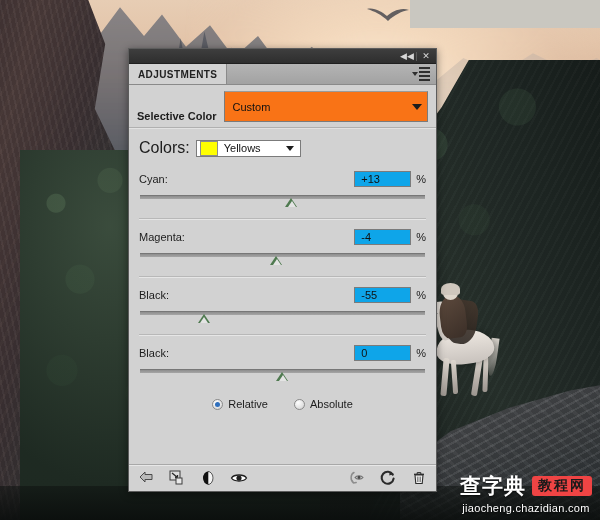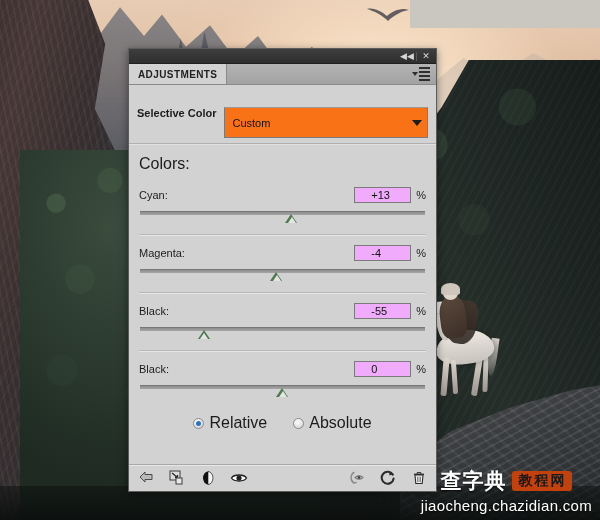--- a/index.html
+++ b/index.html
@@ -269,32 +269,32 @@
   .wm-row { display: flex; align-items: center; gap: 6px; }
   .wm-main {
     color: #ffffff;
     font-size: 21px;
     font-weight: bold;
     letter-spacing: 1px;
     text-shadow: 0 1px 2px rgba(0,0,0,0.8);
     font-family: "DejaVu Sans", sans-serif;
   }
   .wm-badge {
-    background: #c2410c;
+    background: #ef4444;
     color: #1a1a1a;
     font-size: 14px;
     font-weight: bold;
     padding: 1px 6px;
     border-radius: 3px;
     letter-spacing: 2px;
     font-family: "DejaVu Sans", sans-serif;
   }
   .wm-url {
     color: #ffffff;
-    font-size: 15px;
+    font-size: 11px;
     letter-spacing: 0.3px;
     text-shadow: 0 1px 2px rgba(0,0,0,0.85);
     text-align: center;
   }
 
   
   .panel {
     position: absolute;
     left: 128px; top: 48px;
     width: 309px;
@@ -368,22 +368,22 @@
     border-left: 3px solid transparent;
     border-right: 3px solid transparent;
     border-top: 4px solid #2f2f2f;
   }
   .menu-lines { display: flex; flex-direction: column; gap: 2px; }
   .menu-lines span { display:block; width: 11px; height: 2px; background: #2f2f2f; }
 
   
   .preset-row {
     display: flex;
-    align-items: flex-start;
-    padding: 22px 8px 5px 8px;
+    align-items: flex-end;
+    padding: 6px 8px 5px 8px;
     gap: 8px;
     flex: 0 0 auto;
   }
   .preset-label {
     font-size: 11px;
     font-weight: bold;
     color: #1c1c1c;
     white-space: nowrap;
   }
   .preset-select {
@@ -465,27 +465,27 @@
     display: flex;
     align-items: center;
     justify-content: space-between;
     margin-bottom: 7px;
   }
   .slider-name { font-size: 11px; color: #1c1c1c; }
   .slider-valwrap { display: flex; align-items: center; gap: 5px; }
   .slider-input {
     width: 57px;
     height: 16px;
-    background: #f0abfc;
+    background: #0ea5e9;
     border: 1px solid #7b7b7b;
     font-size: 11px;
     color: #111;
     display: flex;
     align-items: center;
-    padding-left: 16px;
+    padding-left: 6px;
     box-sizing: border-box;
     cursor: text;
   }
   .pct { font-size: 11px; color: #1c1c1c; }
 
   .track-wrap {
     position: relative;
     height: 14px;
     margin: 0 1px;
   }
@@ -554,21 +554,21 @@
     flex: 0 0 auto;
   }
   .radio-dot.on::after {
     content: "";
     position: absolute;
     left: 2px; top: 2px;
     width: 5px; height: 5px;
     border-radius: 50%;
     background: #2f6fbd;
   }
-  .radio-label { font-size: 16px; color: #1c1c1c; }
+  .radio-label { font-size: 11px; color: #1c1c1c; }
 
   
   .panel-footer {
     flex: 0 0 auto;
     height: 26px;
     border-top: 1px solid #a8a8a8;
     box-shadow: inset 0 1px 0 #e7e7e7;
     display: flex;
     align-items: center;
     padding: 0 8px;
@@ -657,20 +657,25 @@
         <span>Custom</span>
         <span class="caret-down"></span>
       </div>
     </div>
     <div class="hdr-divider"></div>
 
     <div class="panel-body">
 
       <div class="colors-row">
         <span class="colors-label">Colors:</span>
+        <div class="colors-select">
+          <span class="swatch" id="color-swatch" style="background: rgb(255, 255, 0);"></span>
+          <span class="colors-value">Yellows</span>
+          <span class="caret-sm"></span>
+        </div>
       </div>
 
       <div class="slider-group">
         <div class="slider-head">
           <span class="slider-name">Cyan:</span>
           <span class="slider-valwrap">
             <span class="slider-input">+13</span>
             <span class="pct">%</span>
           </span>
         </div>

